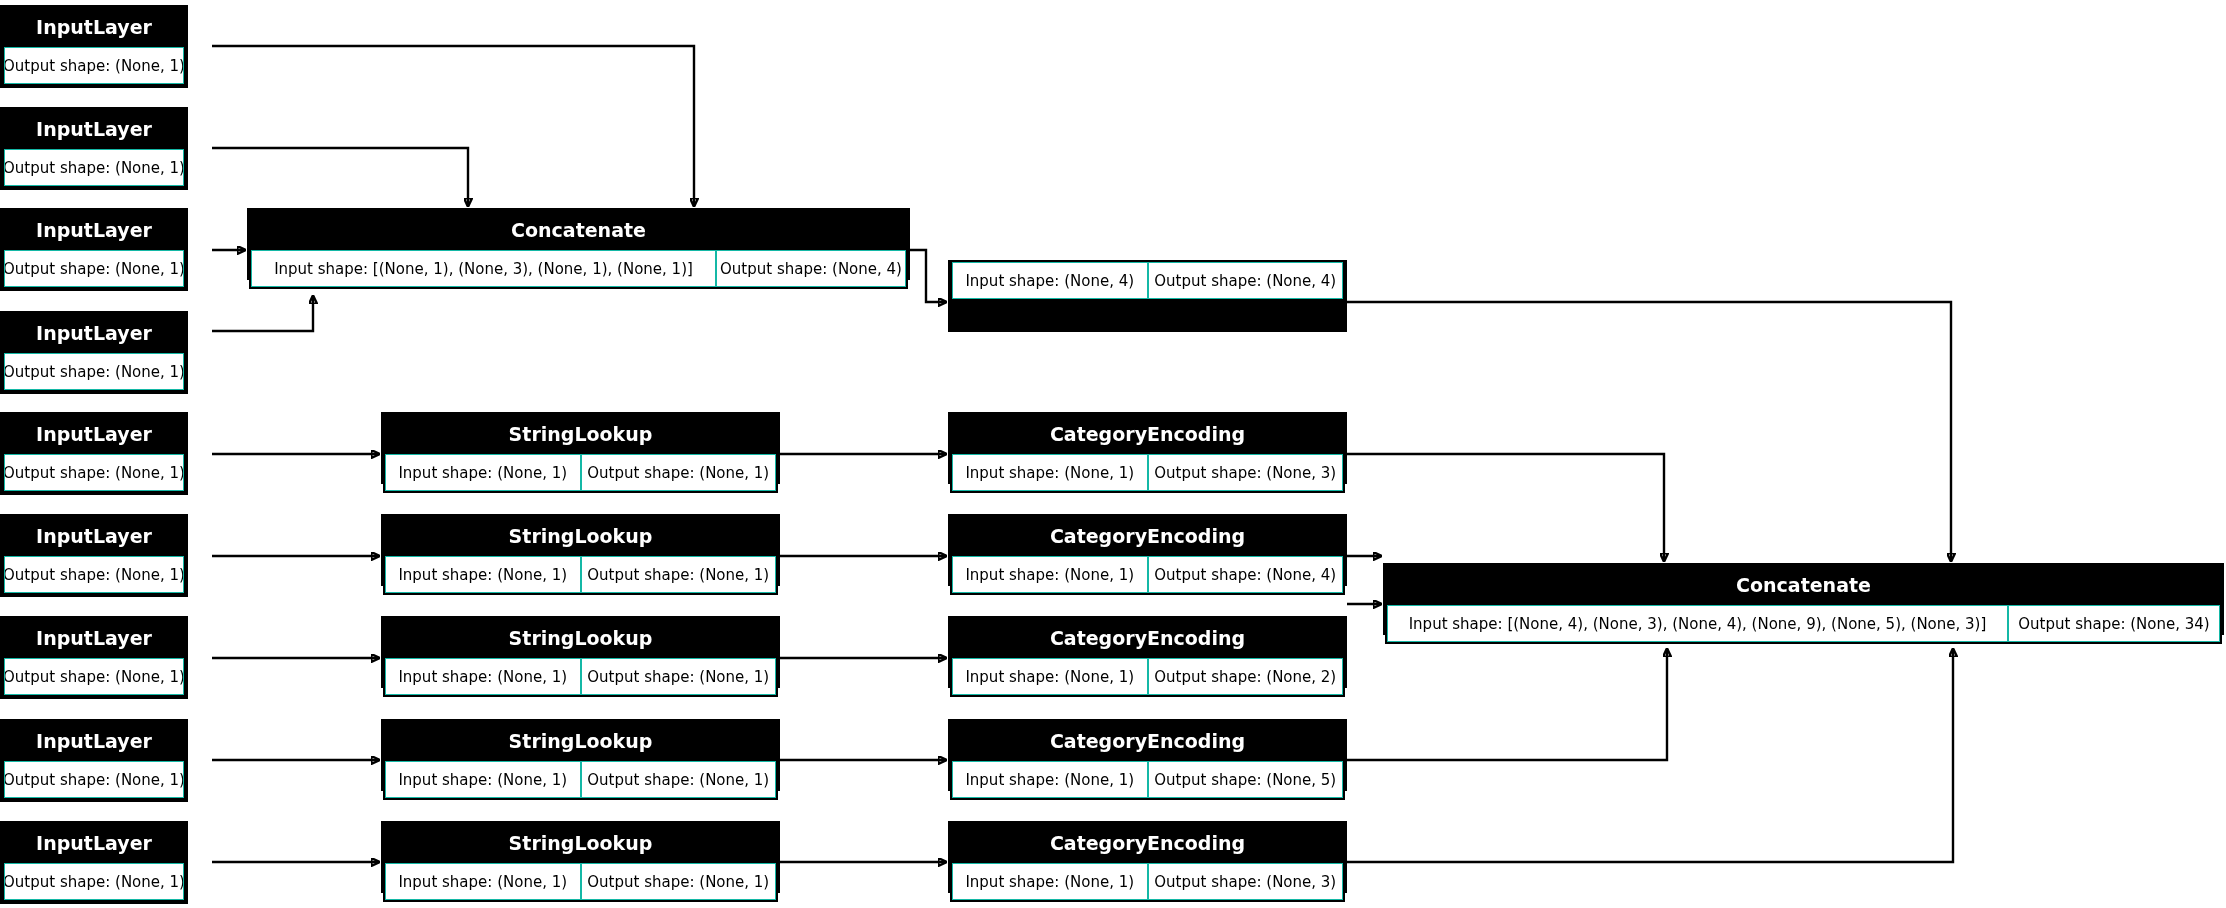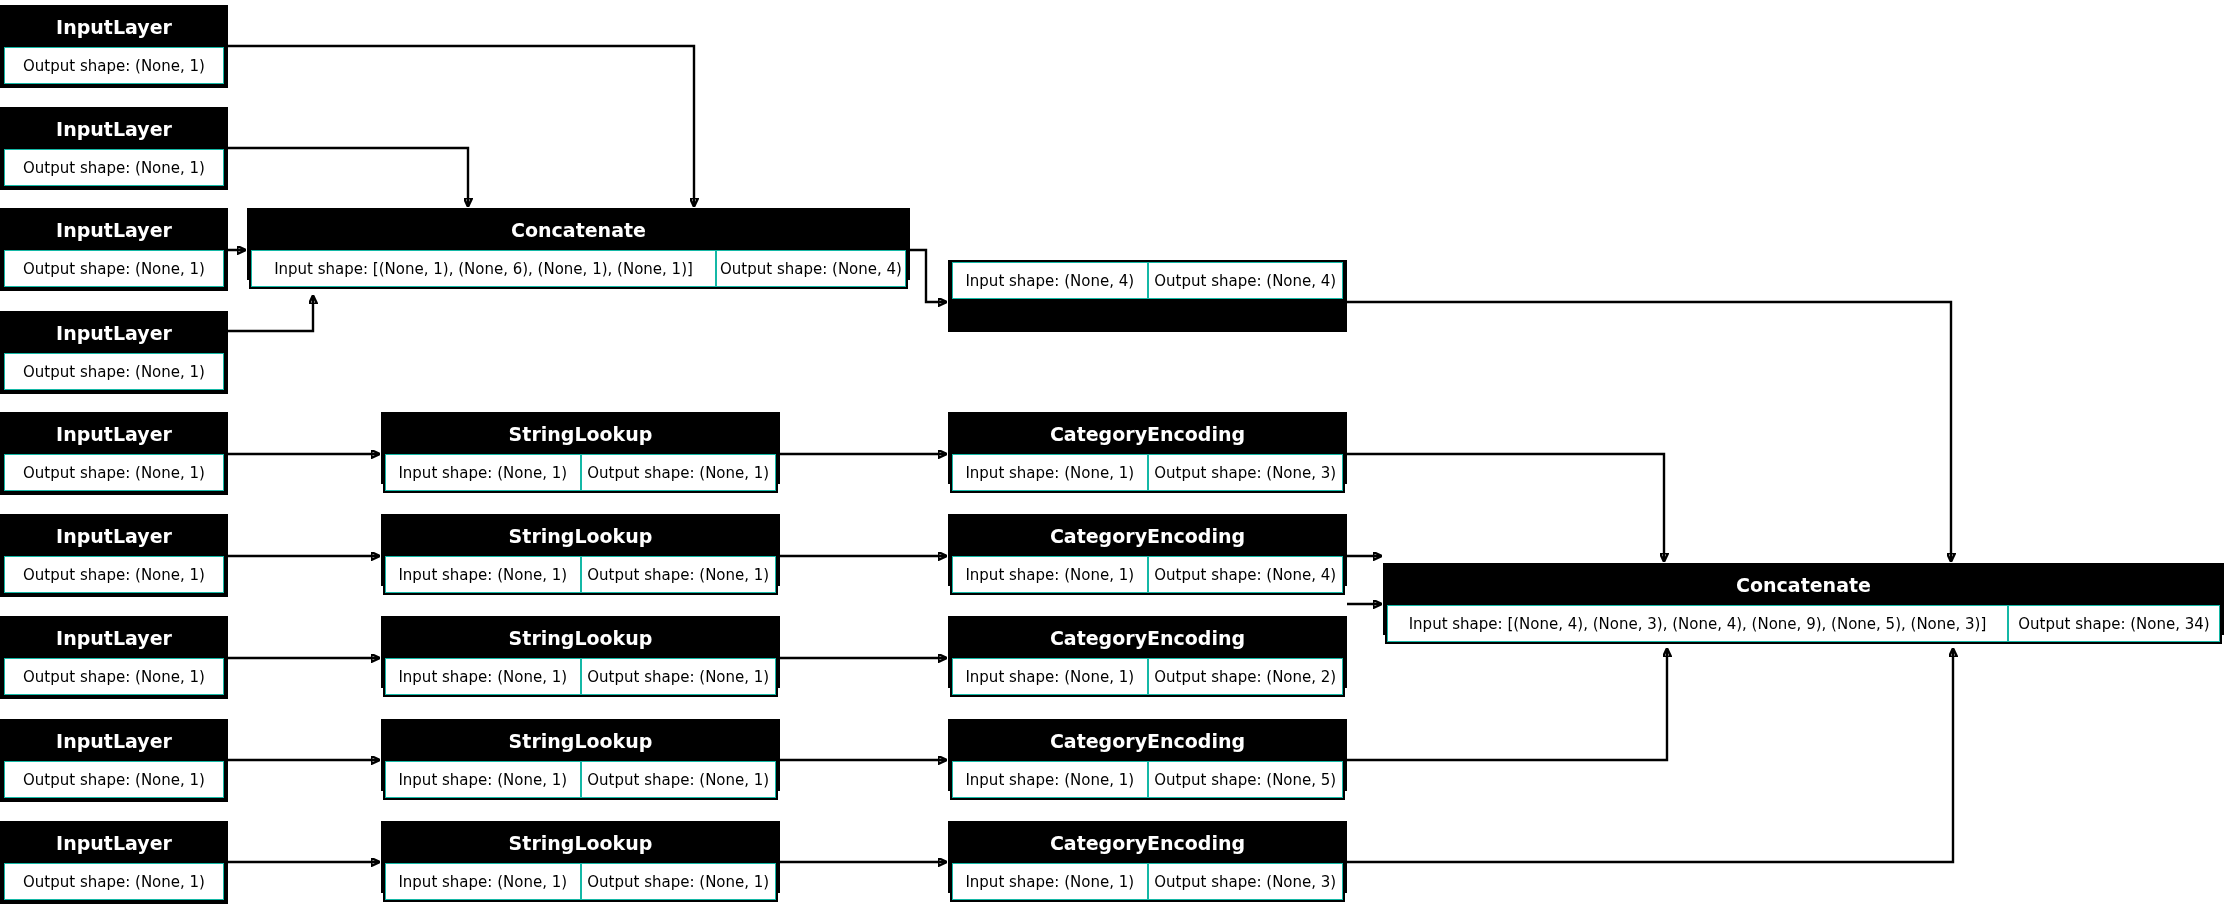--- a/index.html
+++ b/index.html
@@ -8,21 +8,21 @@
   .node{position:absolute;box-sizing:border-box;border:2px solid #000;background:#000;}
   .node .title{color:#fff;font-weight:bold;text-align:center;display:flex;
                align-items:center;justify-content:center;box-sizing:border-box;}
   .node .shapes{display:flex;box-sizing:border-box;background:#000;}
   .node .cell{background:#fff;color:#000;display:flex;align-items:center;
               justify-content:center;box-sizing:border-box;border:1px solid #14b8a6;
               white-space:nowrap;overflow:hidden;}
   .node .cell b{font-weight:normal;}
   .node.single .shapes .cell{flex:1 1 100%;}
   .node.dual .shapes .cell{flex:1 1 50%;}
-  .n-in{width:228px;height:83px;}
+  .n-in{width:188px;height:83px;}
   .n-in .title{height:40px;font-size:19px;}
   .n-in .shapes{height:39px;padding:0 2px 2px 2px;}
   .n-in .cell{font-size:15px;}
   .n-mid{height:72px;}
   .n-mid .title{height:40px;font-size:19px;}
   .n-mid .shapes{height:39px;padding:0 2px 2px 2px;}
   .n-mid .cell{font-size:15px;}
   .n-cat1 .shapes .cell:first-child{flex:0 0 465px;}
   .n-cat2 .shapes .cell:first-child{flex:0 0 621px;}
   svg.wires{position:absolute;left:0;top:0;width:2226px;height:908px;
@@ -152,21 +152,21 @@
       <div class="cell">
         <span>Output shape:</span>&nbsp;<b>(None, 1)</b>
       </div>
     </div>
   </div>
 
   <div class="node n-mid dual n-cat1" style="left:247px;top:208px;width:663px;">
     <div class="title">Concatenate</div>
     <div class="shapes">
       <div class="cell">
-        <span>Input shape:</span>&nbsp;<b>[(None, 1), (None, 6), (None, 1), (None, 1)]</b>
+        <span>Input shape:</span>&nbsp;<b>[(None, 1), (None, 3), (None, 1), (None, 1)]</b>
       </div>
       <div class="cell">
         <span>Output shape:</span>&nbsp;<b>(None, 4)</b>
       </div>
     </div>
   </div>
 
   <div class="node n-mid dual" style="left:948px;top:260px;width:399px;">
     <div class="shapes">
       <div class="cell">

